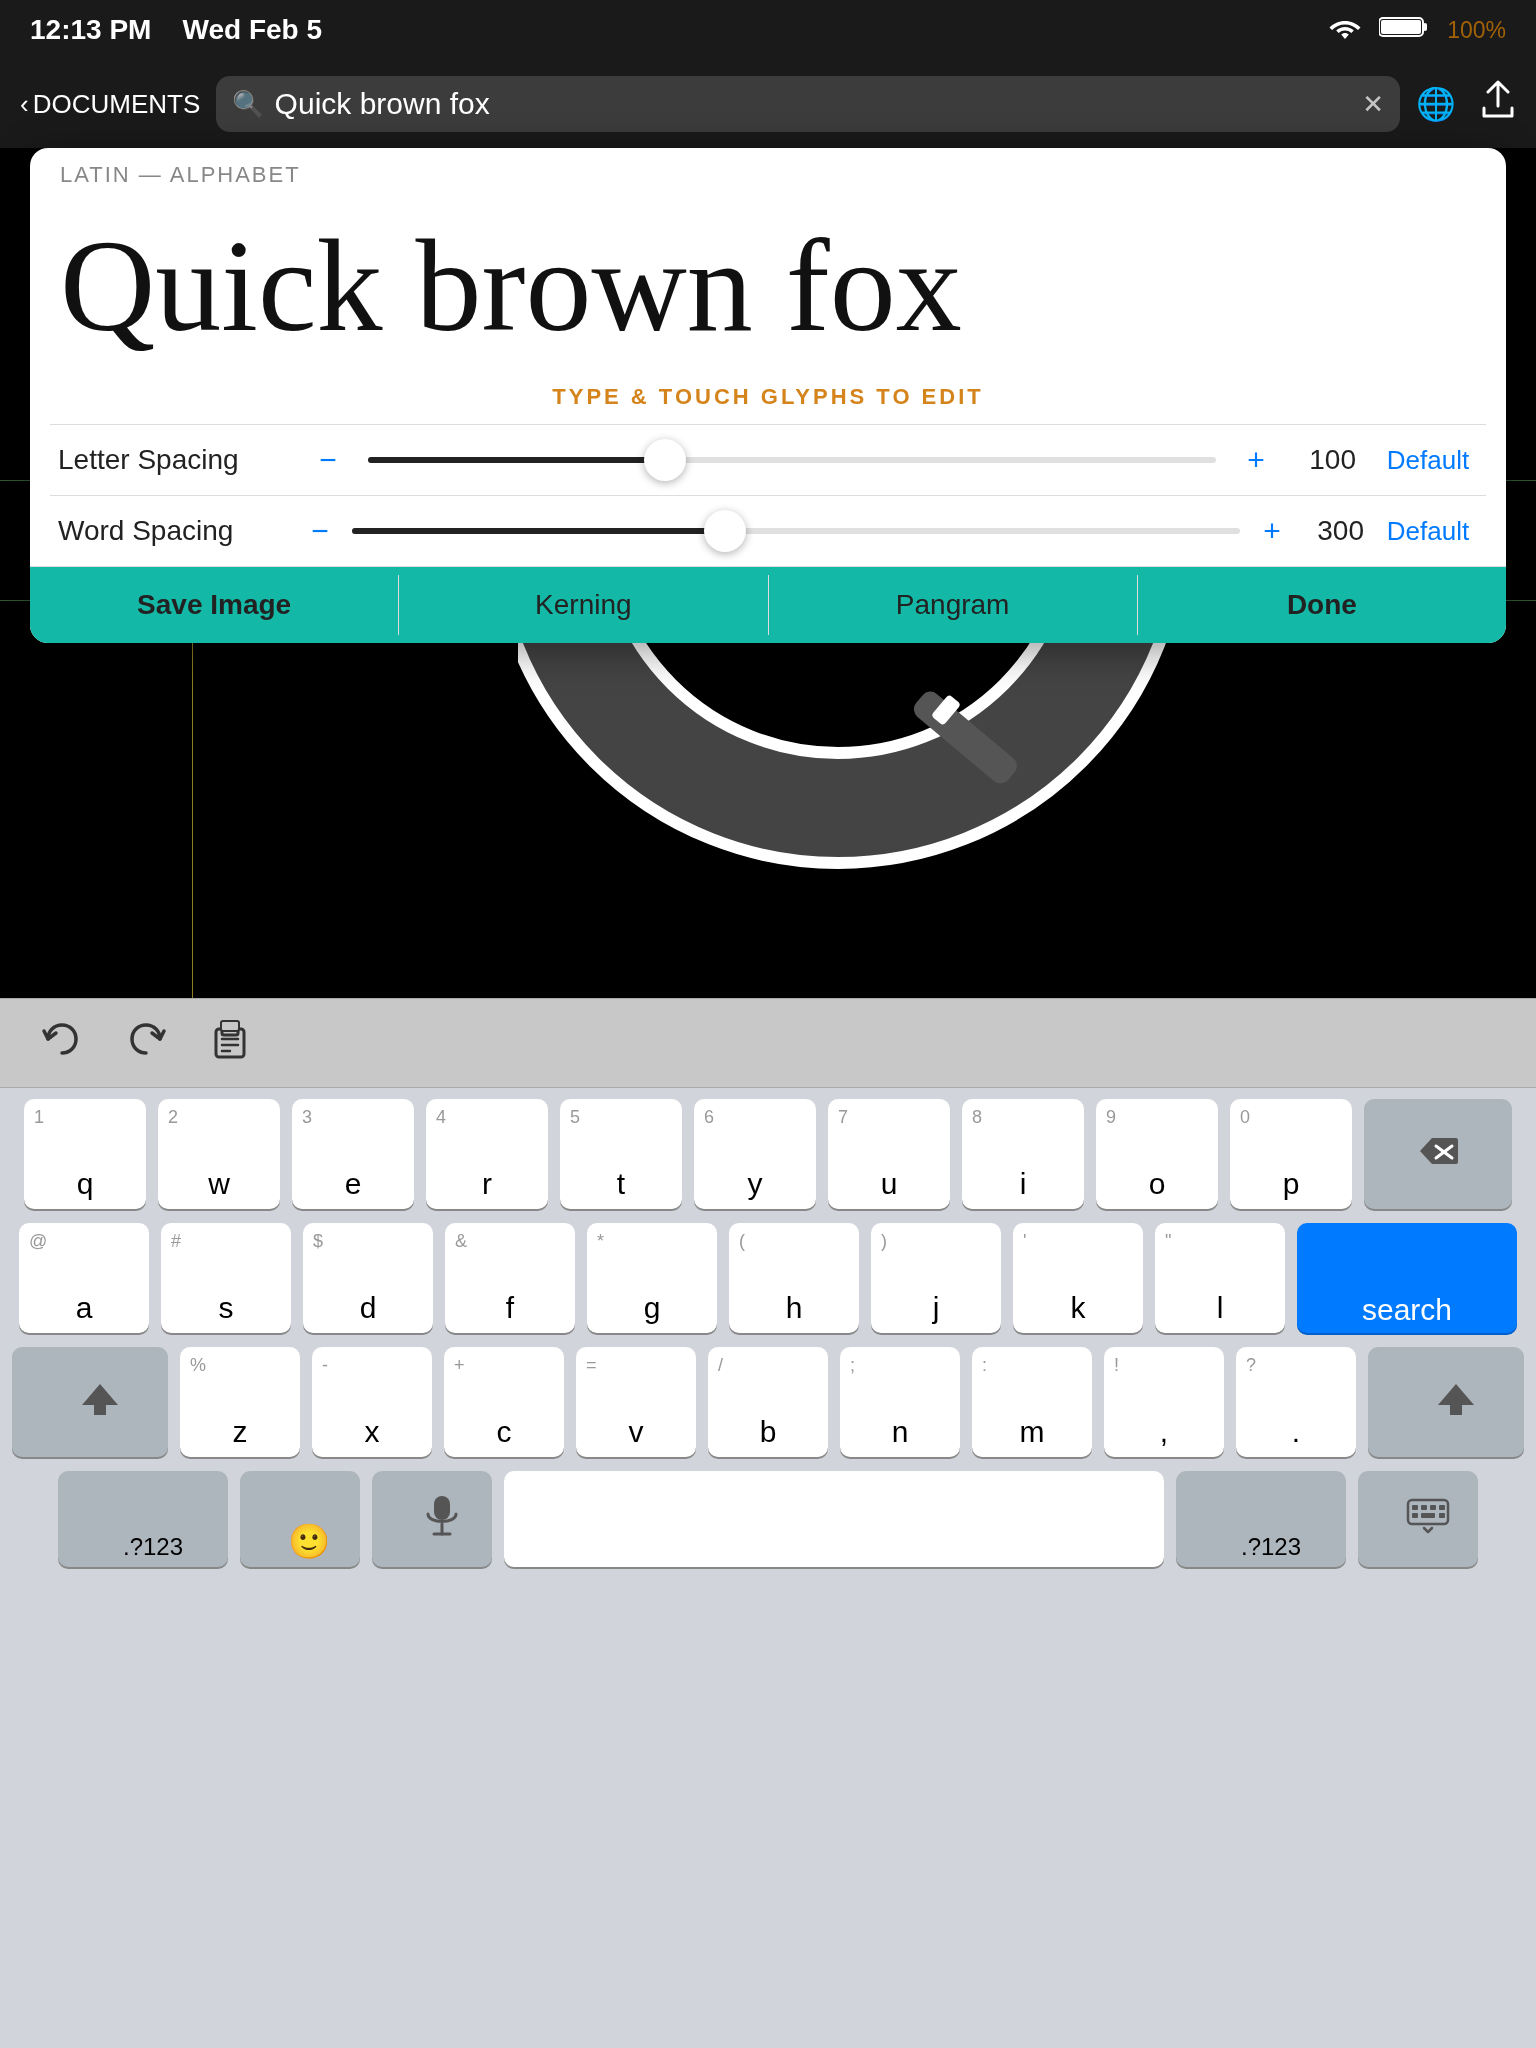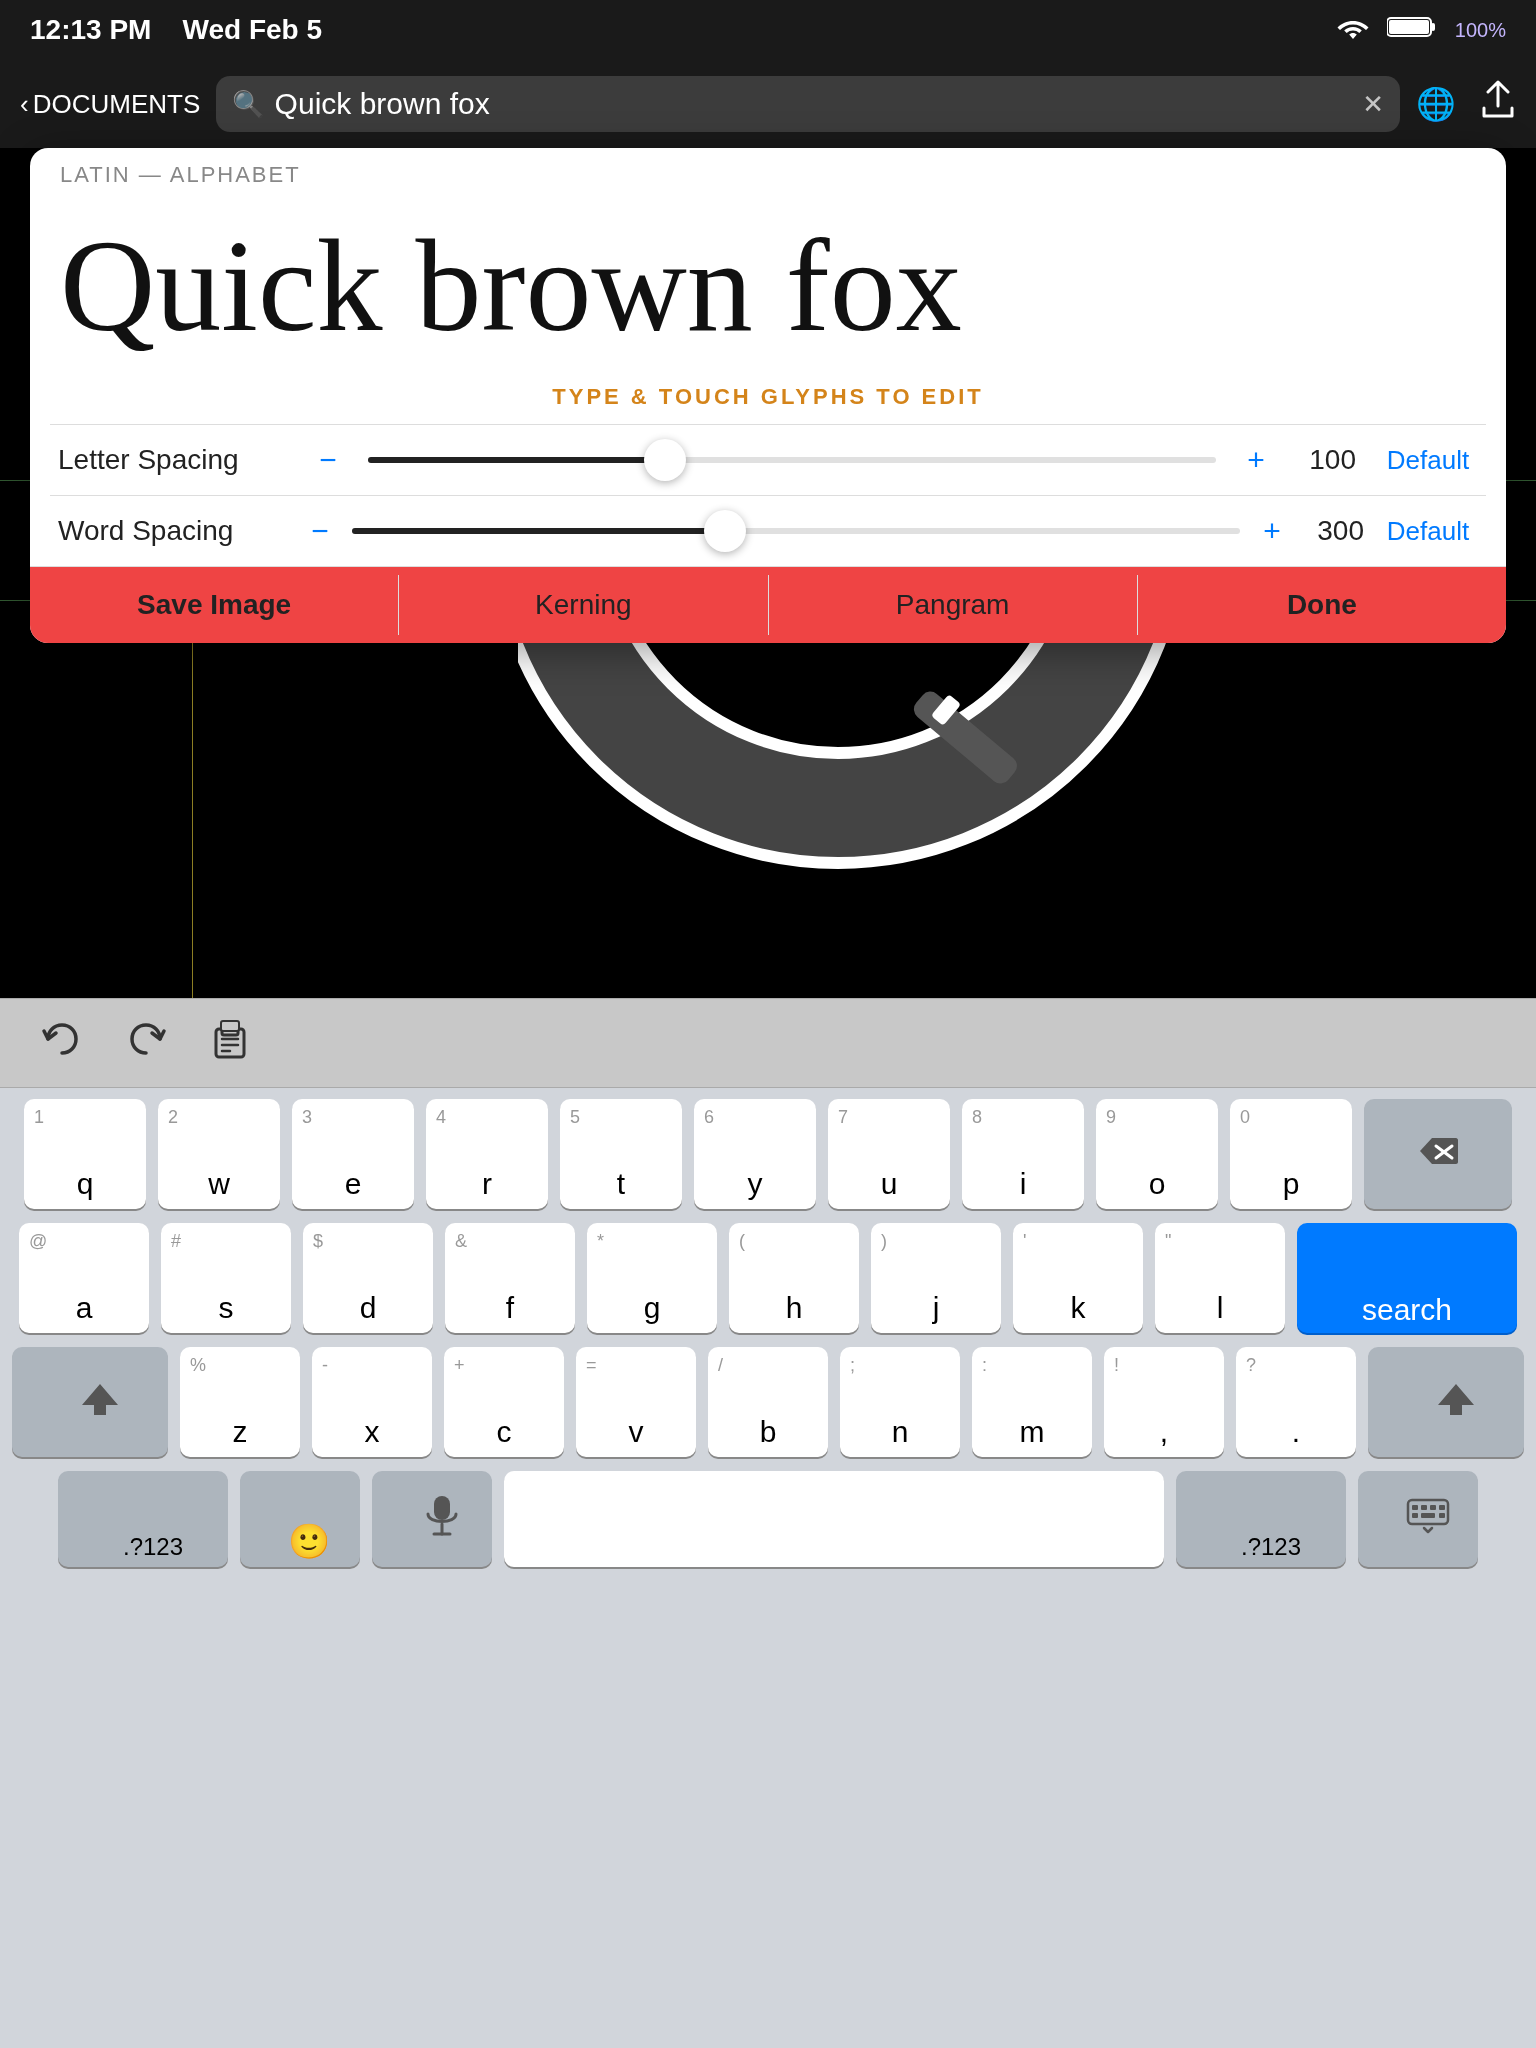--- a/index.html
+++ b/index.html
@@ -255,21 +255,21 @@
           <path d="M16 6C10 6 4.5 8.5 0.5 12.5L3 15C6.5 11.5 11 9.5 16 9.5s9.5 2 13 5.5l2.5-2.5C27.5 8.5 22 6 16 6zm0 6c-3.5 0-6.5 1.3-8.8 3.5L9.7 18C11.4 16.3 13.6 15.5 16 15.5s4.6.8 6.3 2.5l2.5-2.5C22.5 13.3 19.5 12 16 12zm0 6c-1.5 0-2.8.6-3.8 1.5L16 24l3.8-4.5C18.8 18.6 17.5 18 16 18z" fill="white"></path>
         </svg>
     </span>
     <span>
       <svg width="50" height="24" viewBox="0 0 50 24">
           <rect x="0" y="3" width="44" height="18" rx="4" ry="4" fill="none" stroke="white" stroke-width="2"></rect>
           <rect x="44" y="8" width="4" height="8" rx="2" fill="white"></rect>
           <rect x="2" y="5" width="40" height="14" rx="2" fill="white"></rect>
         </svg>
     </span>
-    <span style="font-size:20px;color:#c4b5fd;">100%</span>
+    <span style="font-size:23px;color:#a16207;">100%</span>
   </div>
 </div>
 
 <div id="nav-bar">
   <button class="back-btn">
     <span>‹</span>
     <span style="font-size:26px;">DOCUMENTS</span>
   </button>
   <div class="search-bar">
     <span style="color:rgba(255,255,255,0.6);font-size:26px;">🔍</span>
@@ -349,21 +349,21 @@
     <button class="spacing-btn" style="font-size:30px;color:#007AFF;background:none;border:none;cursor:pointer;width:36px;">−</button>
     <div style="flex:1;height:6px;background:#e0e0e0;border-radius:3px;position:relative;">
       <div style="width:42%;height:100%;background:#222;border-radius:3px;"></div>
       <div style="position:absolute;top:50%;transform:translateY(-50%);left:calc(42% - 21px);width:42px;height:42px;background:#fff;border-radius:50%;box-shadow:0 2px 8px rgba(0,0,0,0.3);cursor:pointer;"></div>
     </div>
     <button class="spacing-btn" style="font-size:30px;color:#007AFF;background:none;border:none;cursor:pointer;width:36px;">+</button>
     <div style="font-size:28px;min-width:60px;text-align:right;color:#222;">300</div>
     <button class="default-btn" style="font-size:26px;color:#007AFF;background:none;border:none;cursor:pointer;min-width:100px;">Default</button>
   </div>
 
-  <div style="display:flex;align-items:center;border-top:1px solid #ddd;background:#ef4444;">
+  <div style="display:flex;align-items:center;border-top:1px solid #ddd;background:#14b8a6;">
     <button style="flex:1;padding:22px 10px;text-align:center;font-size:28px;color:#222;background:none;border:none;cursor:pointer;font-weight:600;">Save Image</button>
     <div style="width:1px;height:60px;background:#ddd;"></div>
     <button style="flex:1;padding:22px 10px;text-align:center;font-size:28px;color:#222;background:none;border:none;cursor:pointer;">Kerning</button>
     <div style="width:1px;height:60px;background:#ddd;"></div>
     <button style="flex:1;padding:22px 10px;text-align:center;font-size:28px;color:#222;background:none;border:none;cursor:pointer;">Pangram</button>
     <div style="width:1px;height:60px;background:#ddd;"></div>
     <button style="flex:1;padding:4px 10px;text-align:center;font-size:28px;color:#222;background:none;border:none;cursor:pointer;font-weight:700;">Done</button>
   </div>
 </div>
 

